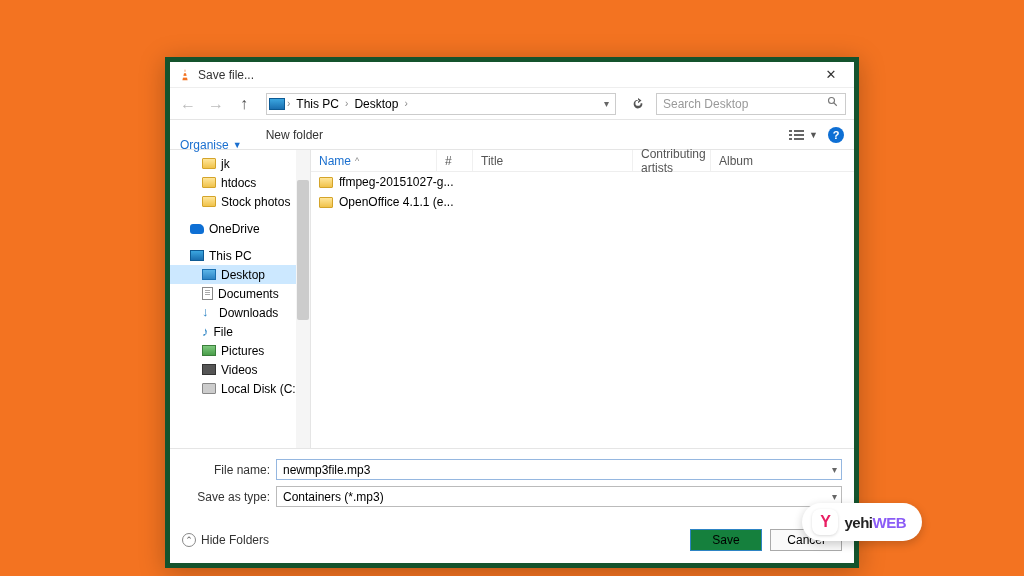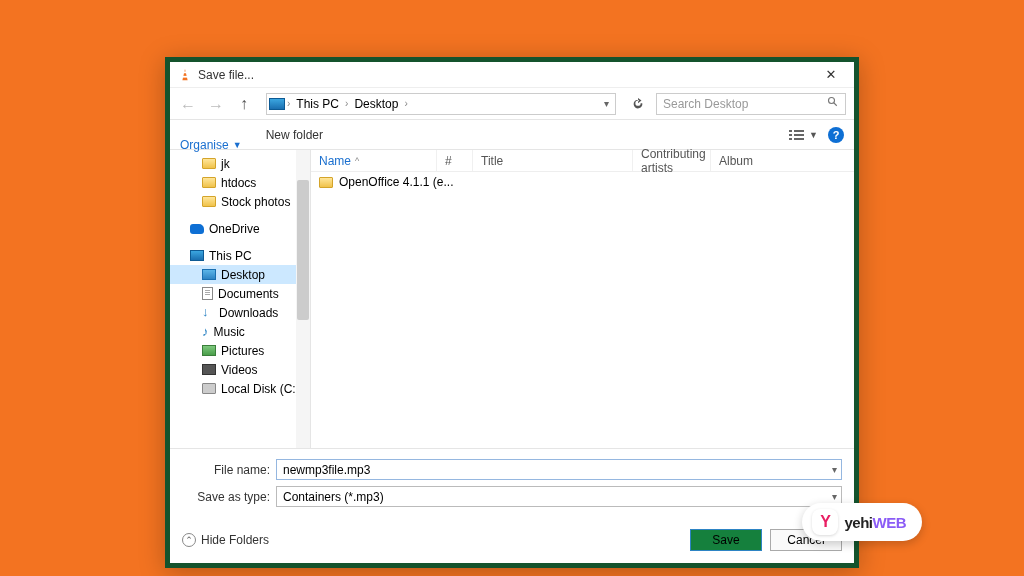--- a/index.html
+++ b/index.html
@@ -181,21 +181,21 @@
       <div class="item sub">
           <span class="doc-icon"></span>
           <span>Documents</span>
         </div>
       <div class="item sub">
           <span class="dl-icon"></span>
           <span>Downloads</span>
         </div>
       <div class="item sub">
           <span class="music-icon">♪</span>
-          <span>Music</span>
+          <span>File</span>
         </div>
       <div class="item sub">
           <span class="pic-icon"></span>
           <span>Pictures</span>
         </div>
       <div class="item sub">
           <span class="vid-icon"></span>
           <span>Videos</span>
         </div>
       <div class="item sub">
@@ -213,20 +213,24 @@
             <span>Name</span>
             <span class="sortarr">^</span>
           </div>
         <div class="hcell num">#</div>
         <div class="hcell title">Title</div>
         <div class="hcell artists">Contributing artists</div>
         <div class="hcell album">Album</div>
       </div>
       <div class="row">
           <span class="folder-icon"></span>
+          <span>ffmpeg-20151027-g...</span>
+        </div>
+      <div class="row">
+          <span class="folder-icon"></span>
           <span>OpenOffice 4.1.1 (e...</span>
         </div>
     </div>
   </div>
 
   <div class="bottom">
     <div class="formrow">
       <div class="lbl">File name:</div>
       <div class="field">
         <span>newmp3file.mp3</span>

